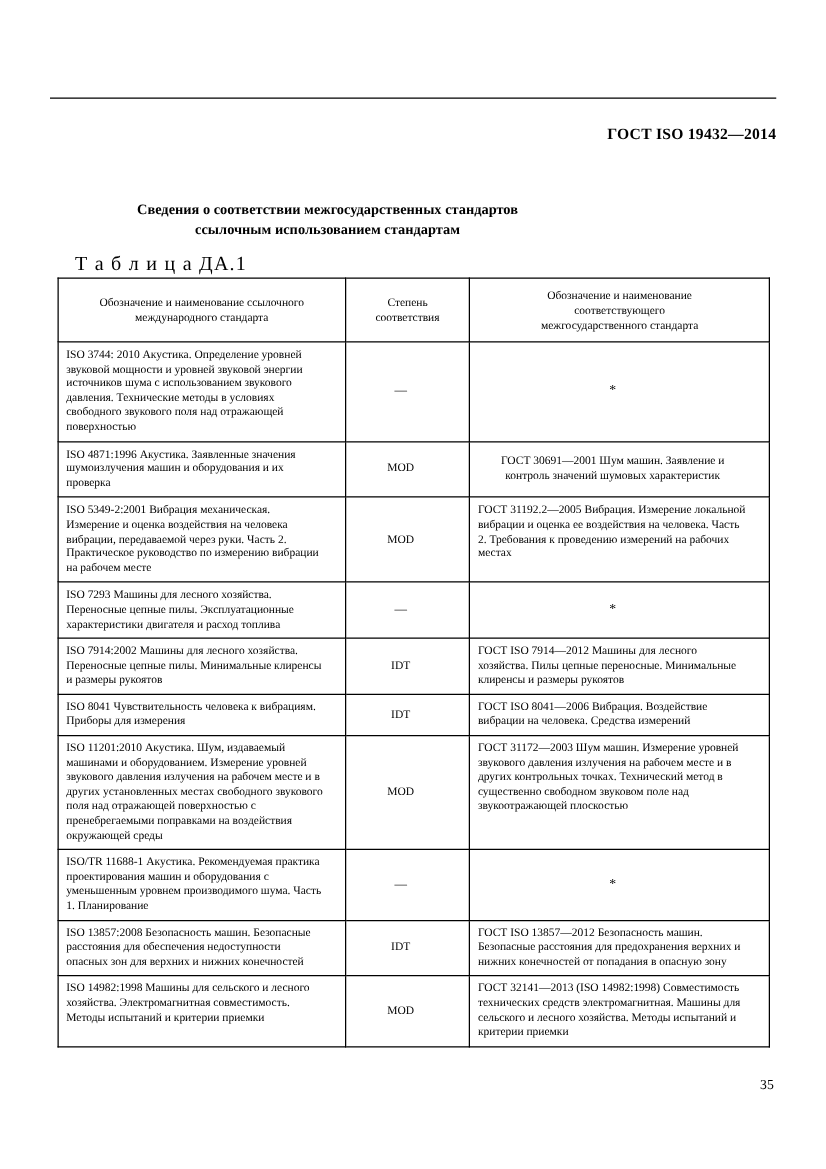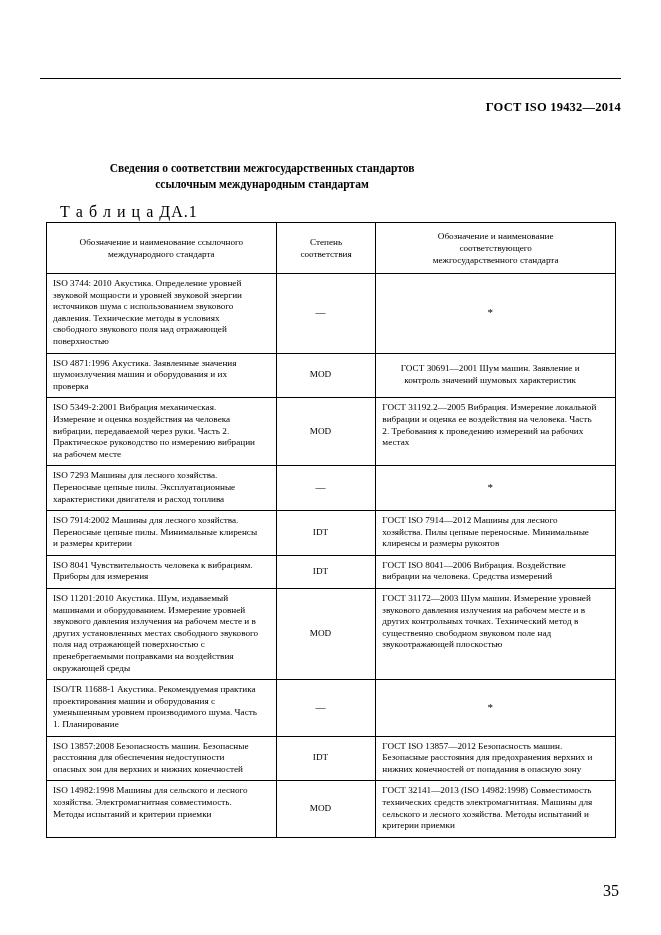--- a/index.html
+++ b/index.html
@@ -101,36 +101,36 @@
     font-size: 11px;
   }
   .dash {
     text-align: center;
     vertical-align: middle !important;
     font-size: 10px;
   }
   .page-number {
     position: absolute;
     right: 42px;
-    top: 882px;
-    font-size: 16px;
+    top: 862px;
+    font-size: 11px;
   }
 </style>
 </head>
 <body>
 
 <div class="page">
 
   <div class="header-title">ГОСТ ISO 19432—2014</div>
   <div class="header-rule"></div>
 
 
   <div class="doc-title">
     <div>Сведения о соответствии межгосударственных стандартов</div>
-    <div>ссылочным международным стандартам</div>
+    <div>ссылочным использованием стандартам</div>
   </div>
 
   <div class="table-caption">Т а б л и ц а  ДА.1</div>
 
   <table class="main">
     <thead>
       <tr>
         <th class="col1">
           <div>Обозначение и наименование ссылочного</div>
           <div>международного стандарта</div>
@@ -161,21 +161,21 @@
         <td class="col1">ISO 5349-2:2001 Вибрация механическая. Измерение и оценка воздействия на человека вибрации, передаваемой через руки. Часть 2. Практическое руководство по измерению вибрации на рабочем месте</td>
         <td class="col2">MOD</td>
         <td class="col3">ГОСТ 31192.2—2005 Вибрация. Измерение локальной вибрации и оценка ее воздействия на человека. Часть 2. Требования к проведению измерений на рабочих местах</td>
       </tr>
       <tr>
         <td class="col1">ISO 7293 Машины для лесного хозяйства. Переносные цепные пилы. Эксплуатационные характеристики двигателя и расход топлива</td>
         <td class="col2 dash">—</td>
         <td class="col3 star">*</td>
       </tr>
       <tr>
-        <td class="col1">ISO 7914:2002 Машины для лесного хозяйства. Переносные цепные пилы. Минимальные клиренсы и размеры критерии</td>
+        <td class="col1">ISO 7914:2002 Машины для лесного хозяйства. Переносные цепные пилы. Минимальные клиренсы и размеры рукоятов</td>
         <td class="col2">IDT</td>
         <td class="col3">ГОСТ ISO 7914—2012 Машины для лесного хозяйства. Пилы цепные переносные. Минимальные клиренсы и размеры рукоятов</td>
       </tr>
       <tr>
         <td class="col1">ISO 8041 Чувствительность человека к вибрациям. Приборы для измерения</td>
         <td class="col2">IDT</td>
         <td class="col3">ГОСТ ISO 8041—2006 Вибрация. Воздействие вибрации на человека. Средства измерений</td>
       </tr>
       <tr>
         <td class="col1">ISO 11201:2010 Акустика. Шум, издаваемый машинами и оборудованием. Измерение уровней звукового давления излучения на рабочем месте и в других установленных местах свободного звукового поля над отражающей поверхностью с пренебрегаемыми поправками на воздействия окружающей среды</td>

